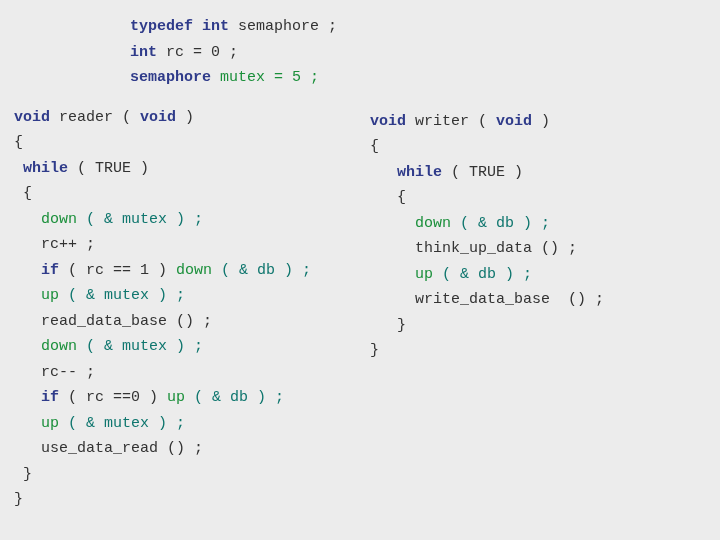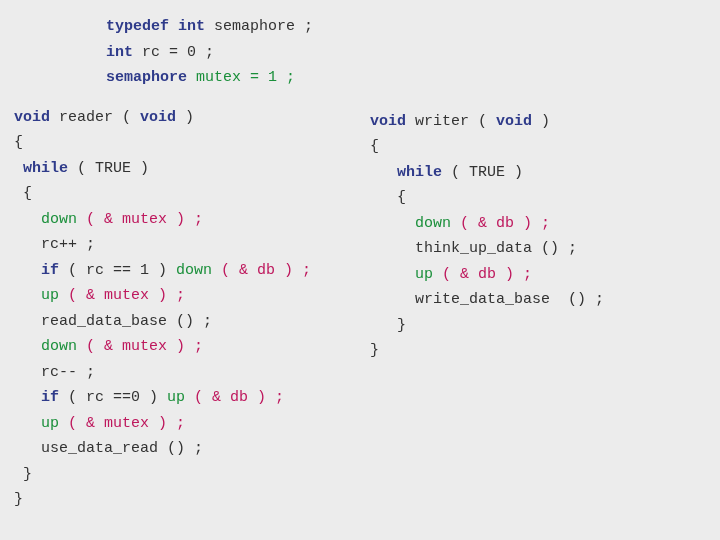--- a/index.html
+++ b/index.html
@@ -9,50 +9,50 @@
     font-family: "Courier New", Courier, monospace;
     font-size: 15px;
     line-height: 1.7;
     color: #333;
     width: 720px;
     height: 540px;
     box-sizing: border-box;
     overflow: hidden;
   }
   .top-decls {
-    margin-left: 92px;
+    margin-left: 116px;
     margin-bottom: 10px;
   }
   .cols {
     display: flex;
     gap: 20px;
     margin-top: 14px;
   }
   .col-left {
     flex: 1;
   }
   .col-right {
     flex: 1;
     padding-top: 4px;
   }
   .kw  { color: #2f3b8a; font-weight: bold; }
   .sem { color: #1a8f3a; }
-  .ptr { color: #be185d; }
+  .ptr { color: #0f766e; }
   .line { white-space: pre-wrap; }
   .i1 { padding-left: 1ch; }
   .i2 { padding-left: 3ch; }
   .i3 { padding-left: 5ch; }
 </style>
 </head>
 <body>
 
 <div class="top-decls">
   <div class="line"><span class="kw">typedef</span> <span class="kw">int</span><span> semaphore ;</span></div>
   <div class="line"><span class="kw">int</span><span> rc = 0 ;</span></div>
-  <div class="line sem"><span class="kw">semaphore</span><span> mutex = 1 ;</span></div>
+  <div class="line sem"><span class="kw">semaphore</span><span> mutex = 5 ;</span></div>
 </div>
 
 <div class="cols">
 
   <div class="col-left">
     <div class="line"><span class="kw">void</span><span> reader ( </span><span class="kw">void</span><span> )</span></div>
     <div class="line">{</div>
     <div class="line i1"><span class="kw">while</span><span> ( TRUE )</span></div>
     <div class="line i1">{</div>
     <div class="line i2 sem"><span>down</span><span class="ptr"> ( &amp; mutex ) ;</span></div>

